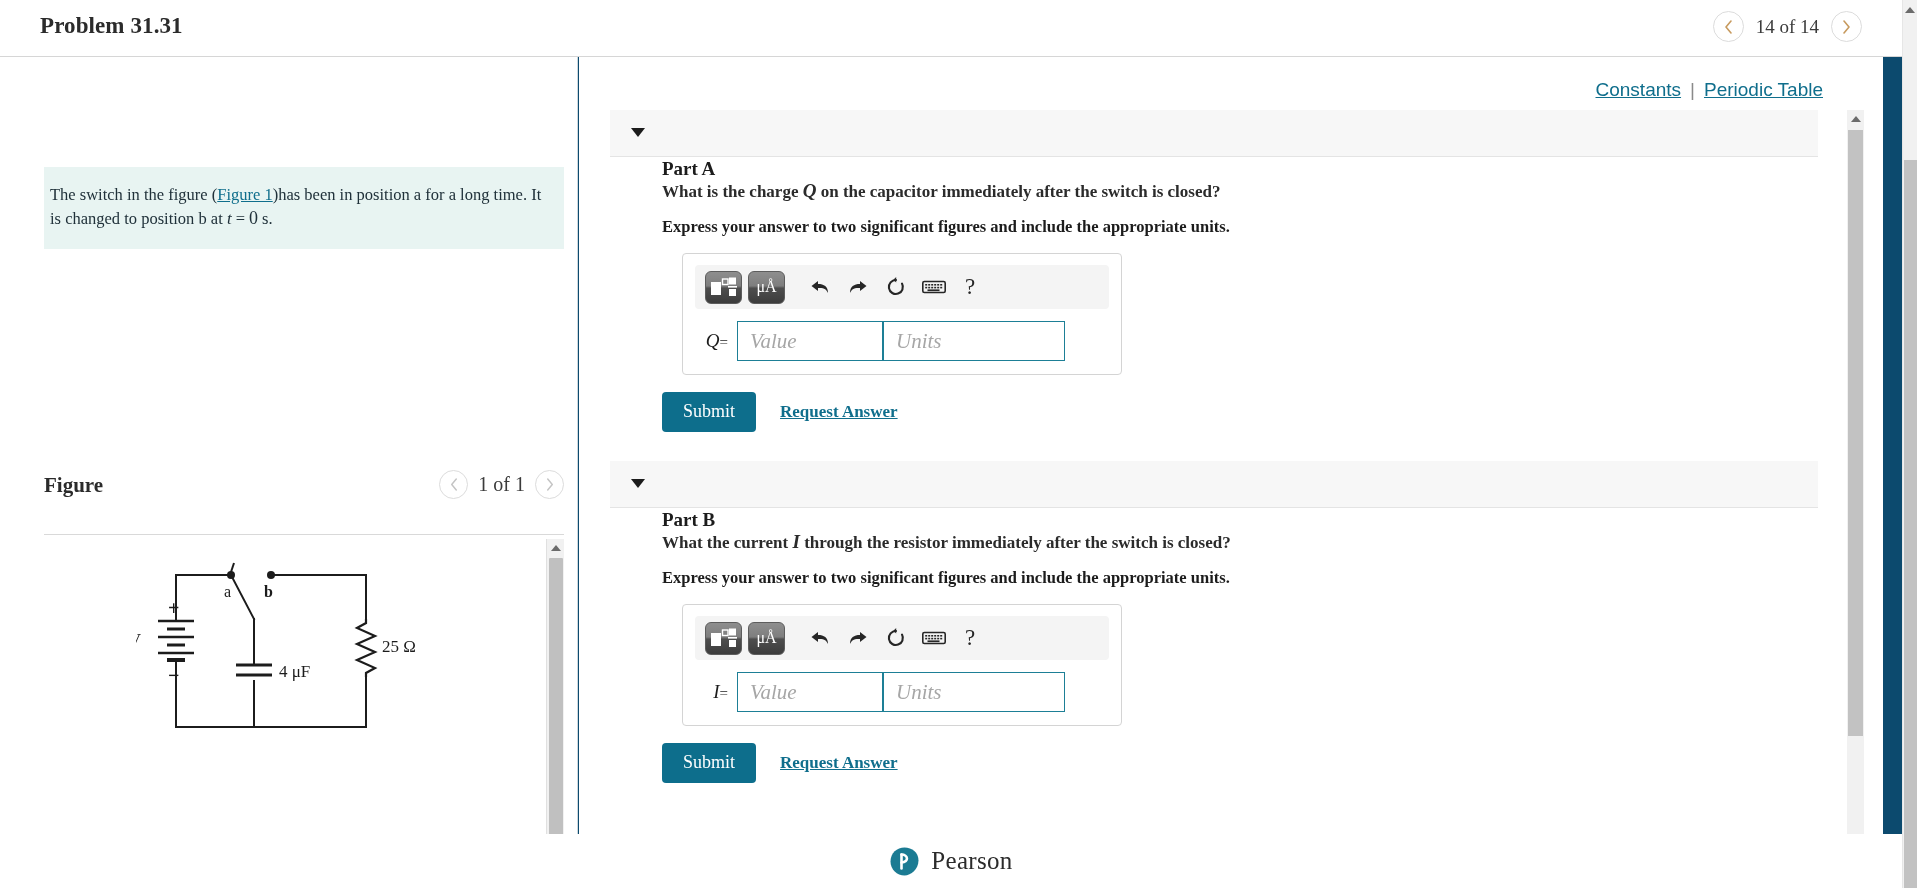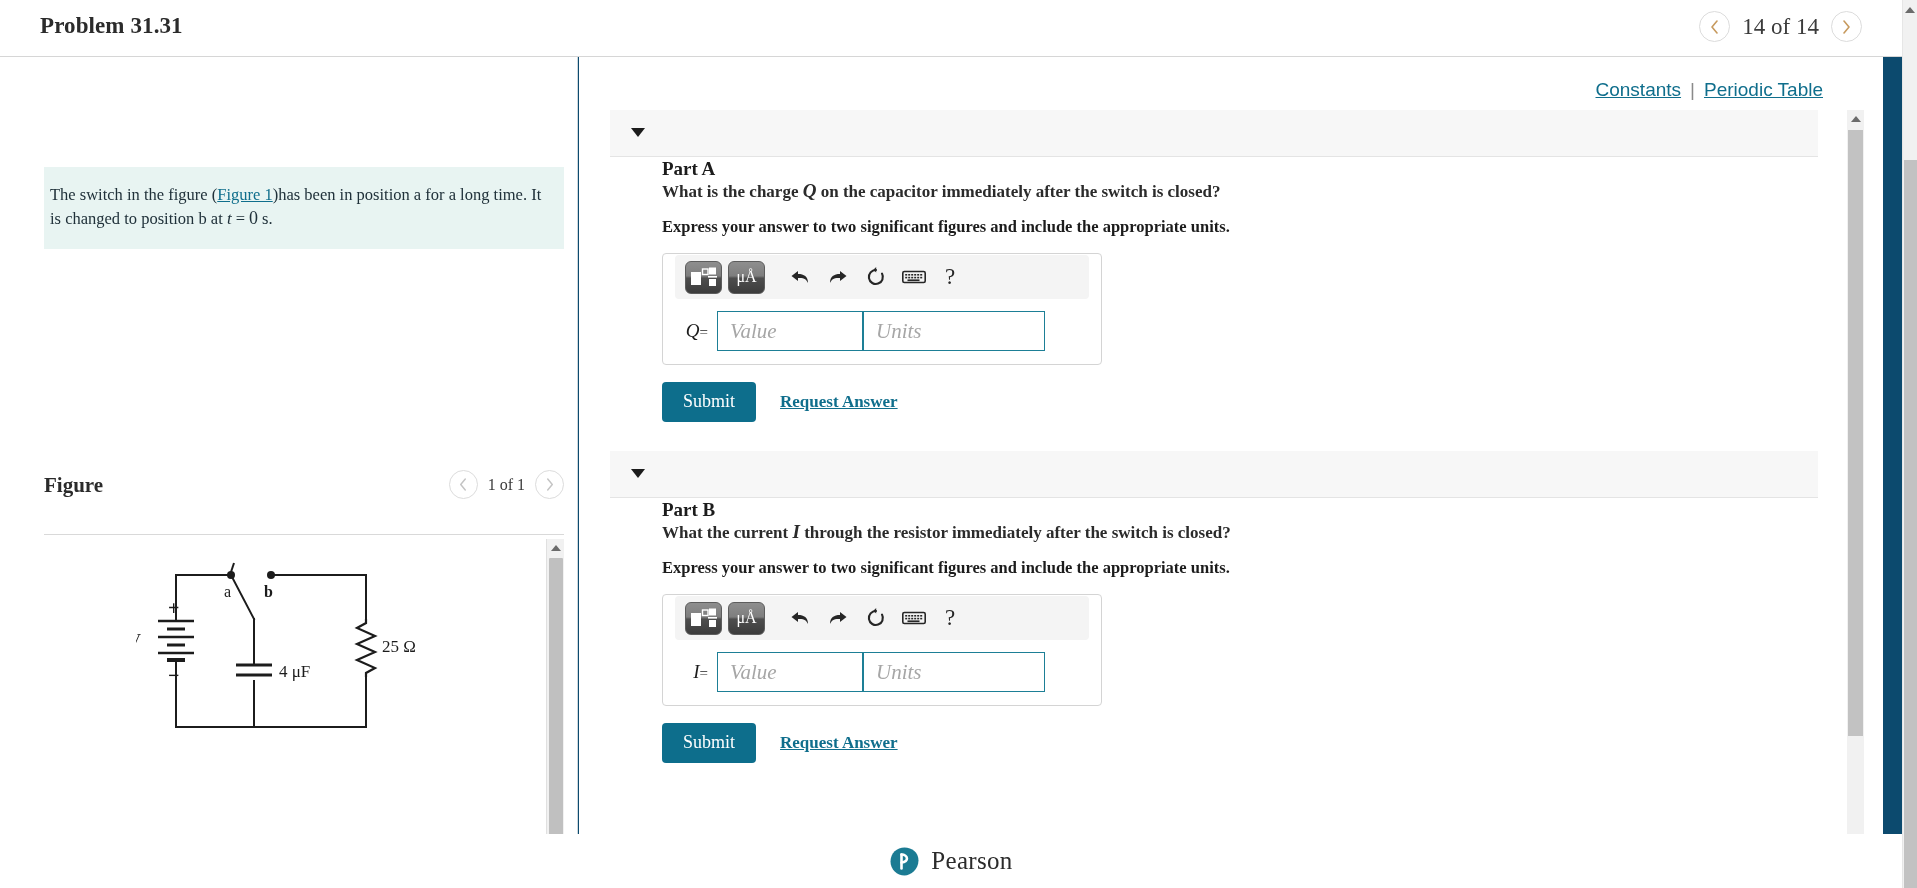--- a/index.html
+++ b/index.html
@@ -26,21 +26,21 @@
   .pager { position:absolute; right: 40px; top: 11px; display:flex; align-items:center; gap:12px;}
   .circle-btn {
     width: 31px; height: 31px; border-radius: 50%;
     border: 1px solid #dcdcdc; background:#fff;
     display:flex; align-items:center; justify-content:center;
     cursor: pointer;
   }
   .circle-btn svg { display:block; }
   .pager-label {
     font-family: "Liberation Serif", serif;
-    font-size: 23px; color: #3b3b3b;
+    font-size: 19px; color: #3b3b3b;
   }
 
   
   .left-panel {
     position:absolute; left:0; top:57px; width: 578px; height: 831px;
     border-right: 1px solid #ccd7dd; background:#fff;
   }
   .statement-box {
     position:absolute; left: 44px; top: 110px; width: 520px;
     background: #e8f4f2; padding: 16px 18px 17px 6px;
@@ -53,21 +53,21 @@
   .figure-head {
     position:absolute; left: 44px; top: 413px; width: 520px; height: 42px;
   }
   .figure-title {
     position:absolute; left:0; top:3px;
     font-family:"Liberation Serif", serif;
     font-size: 21px; font-weight:bold; color:#2b2b2b;
   }
   .figure-pager { position:absolute; right:0; top:0; display:flex; align-items:center; gap:10px;}
   .figure-pager .circle-btn { width:29px; height:29px; }
-  .figure-pager .pager-label { font-size:16px; color:#3b3b3b; }
+  .figure-pager .pager-label { font-size:20px; color:#3b3b3b; }
   .figure-rule {
     position:absolute; left:44px; top:477px; width:520px; height:1px; background:#d9d9d9;
   }
   .figure-viewport {
     position:absolute; left:44px; top:482px; width: 520px; height: 350px;
     background:#fff; overflow:hidden;
   }
   .fig-scroll {
     position:absolute; right:0; top:0; width: 18px; height: 350px;
     background:#f1f1f1; border-left:1px solid #e0e0e0;
@@ -116,23 +116,23 @@
   .q-text {
     margin: 23px 0 0 52px;
     font-family:"Liberation Serif", serif; font-size:17px; color:#2b2b2b;font-weight:bold;
   }
   .q-bold {
     margin: 15px 0 0 52px;
     font-family:"Liberation Serif", serif; font-size:16.5px; font-weight:bold; color:#1c1c1c;
   }
 
   .answer-box {
-    margin: 16px 0 0 52px; width: 440px;
+    margin: 16px 0 0 72px; width: 440px;
     border:1px solid #d4d4d4; border-radius:4px; background:#fff;
-    padding: 1px 12px 13px 12px;
+    padding: 11px 12px 13px 12px;
   }
   .mini-toolbar {
     background:#f4f4f4; border-radius:4px; height: 44px;
     display:flex; align-items:center; padding: 0 10px; gap: 0px;
   }
   .tb-btn {
     width: 37px; height: 33px; border-radius: 6px;
     border:1px solid #5d5d5d;
     background: linear-gradient(to bottom,#8e8e8e 0%,#7e7e7e 45%,#4e4e4e 52%,#3c3c3c 100%);
     display:flex; align-items:center; justify-content:center;

